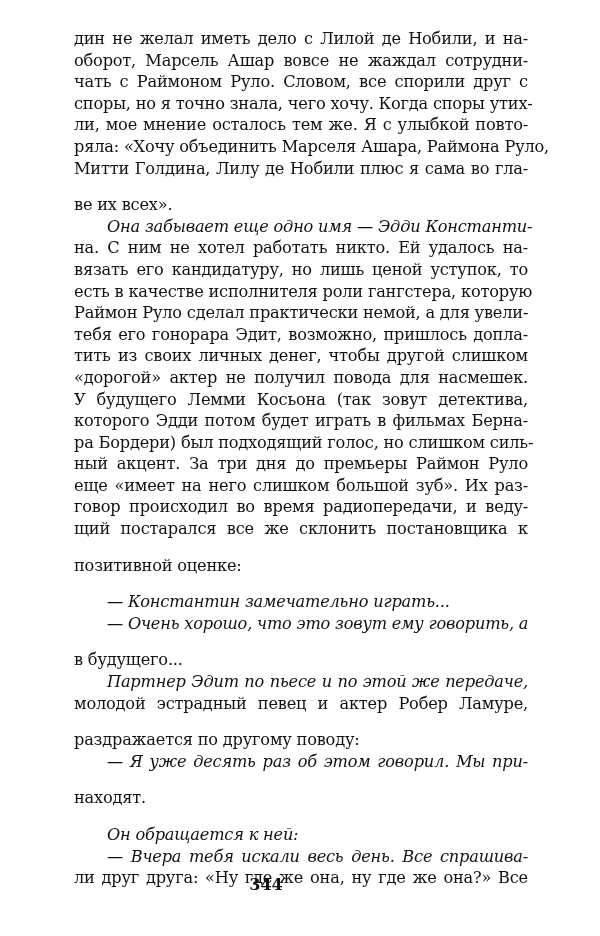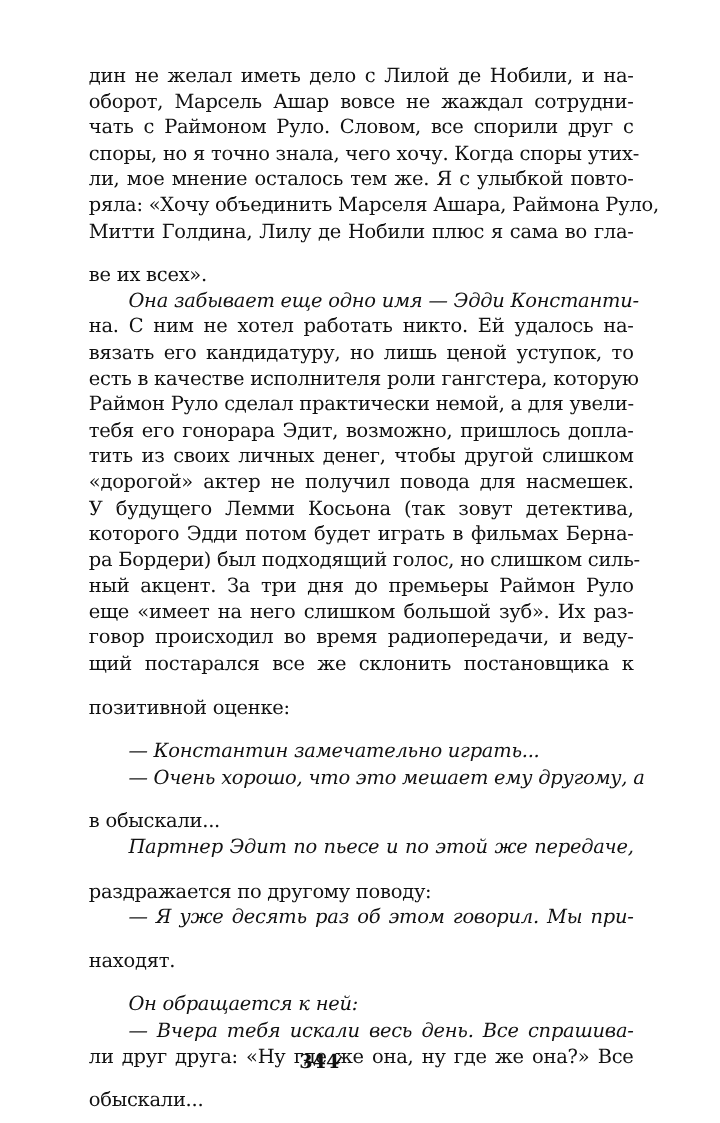--- a/index.html
+++ b/index.html
@@ -1,17 +1,17 @@
 <!DOCTYPE html>
 <html><head>
 <meta charset="utf-8">
 <style>
   html, body { margin: 0; padding: 0; background: #ffffff; }
   body { width: 600px; height: 936px; position: relative; overflow: hidden; }
-  .page { position: absolute; left: 74px; top: 52px; width: 454px; }
+  .page { position: absolute; left: 74px; top: 28px; width: 454px; }
   .line {
     font-family: "DejaVu Serif", serif;
     font-size: 16.2px;
     line-height: 21.6px;
     height: 21.6px;
     color: #111111;
     white-space: nowrap;
     text-align: justify;
     text-align-last: justify;
     letter-spacing: -0.2px;
@@ -47,24 +47,24 @@
     <div class="line">«дорогой» актер не получил повода для насмешек.</div>
     <div class="line">У будущего Лемми Косьона (так зовут детектива,</div>
     <div class="line">которого Эдди потом будет играть в фильмах Берна-</div>
     <div class="line">ра Бордери) был подходящий голос, но слишком силь-</div>
     <div class="line">ный акцент. За три дня до премьеры Раймон Руло</div>
     <div class="line">еще «имеет на него слишком большой зуб». Их раз-</div>
     <div class="line">говор происходил во время радиопередачи, и веду-</div>
     <div class="line">щий постарался все же склонить постановщика к</div>
     <div class="line last">позитивной оценке:</div>
     <div class="line indent last">— Константин замечательно играть...</div>
-    <div class="line indent">— Очень хорошо, что это мешает ему другому, а</div>
-    <div class="line last">в обыскали...</div>
+    <div class="line indent">— Очень хорошо, что это зовут ему говорить, а</div>
+    <div class="line last">в будущего...</div>
     <div class="line indent">Партнер Эдит по пьесе и по этой же передаче,</div>
+    <div class="line">молодой эстрадный певец и актер Робер Ламуре,</div>
     <div class="line last">раздражается по другому поводу:</div>
     <div class="line indent">— Я уже десять раз об этом говорил. Мы при-</div>
     <div class="line last">находят.</div>
     <div class="line indent last">Он обращается к ней:</div>
     <div class="line indent">— Вчера тебя искали весь день. Все спрашива-</div>
     <div class="line">ли друг друга: «Ну где же она, ну где же она?» Все</div>
-    <div class="line last">обыскали...</div>
   </div>
 <div class="pageno">344</div>
 
 </body></html>

